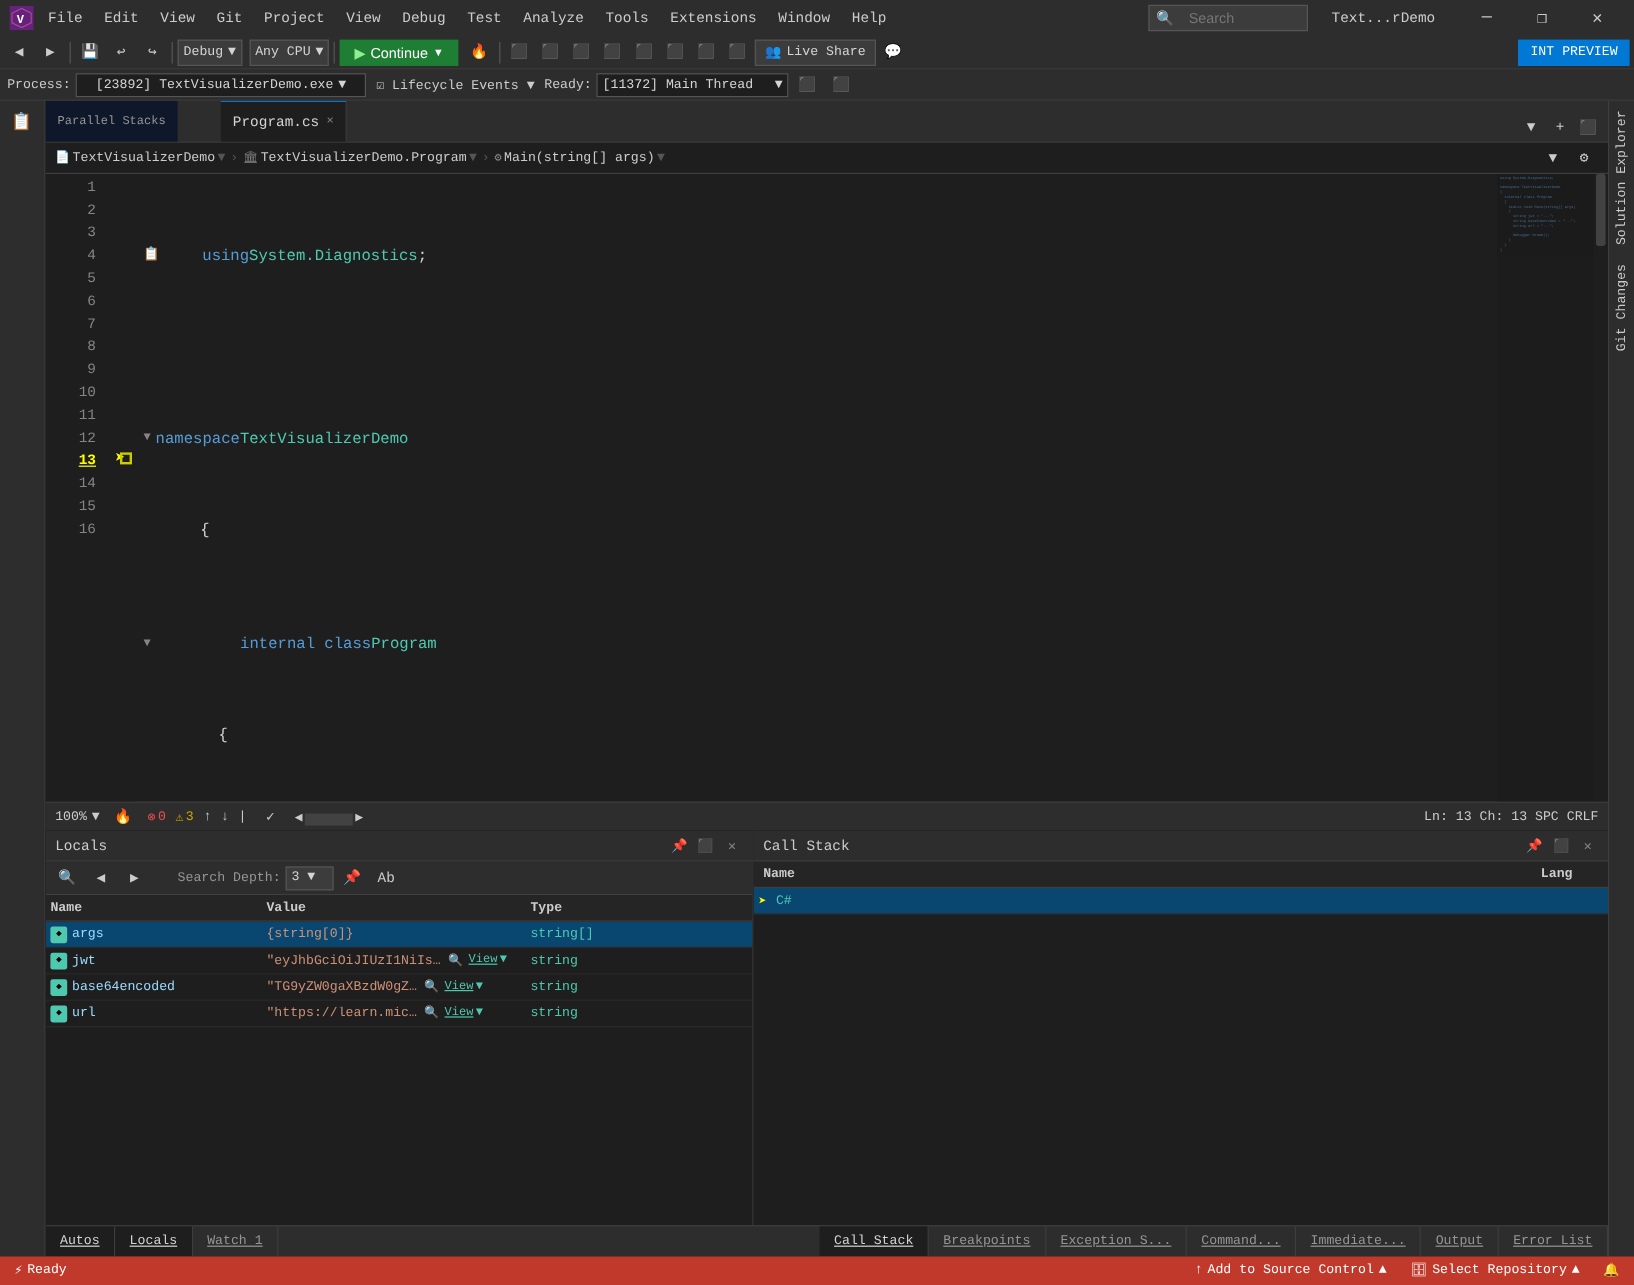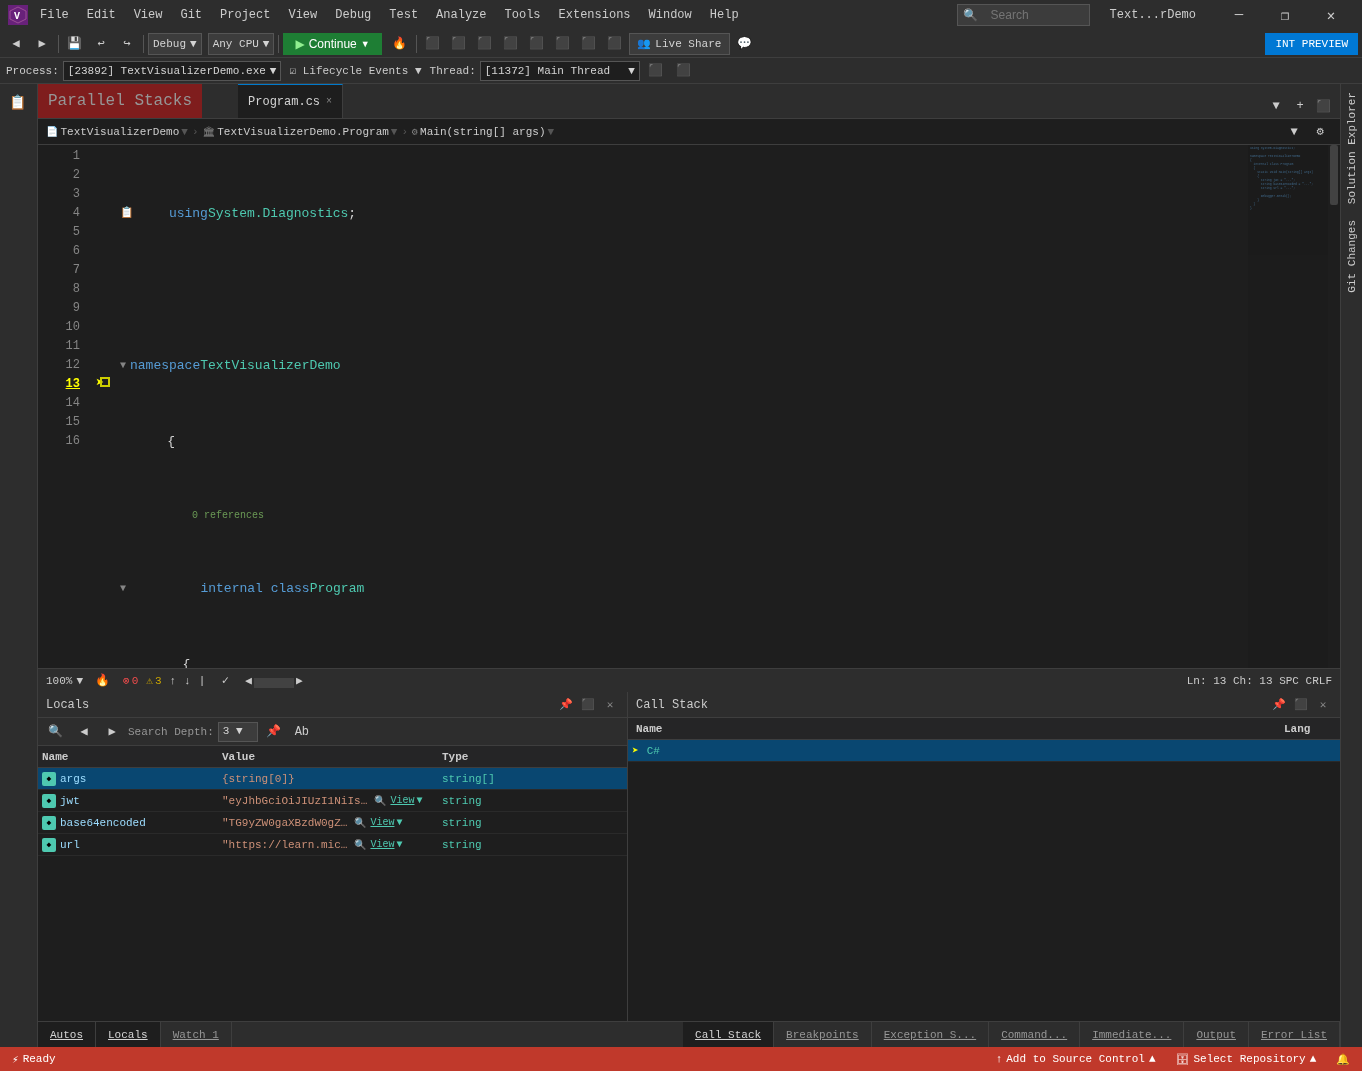--- a/index.html
+++ b/index.html
@@ -160,21 +160,21 @@
       padding: 0 6px;
       gap: 4px;
       border-bottom: 1px solid #3e3e3e;
       font-size: 11px;
       color: #cccccc;
     }
     .process-dropdown {
       background: #1e1e1e;
       border: 1px solid #555;
       color: #d4d4d4;
-      padding: 1px 4px;
+      padding: 1px 16px;
       font-size: 11px;
       height: 20px;
       display: flex;
       align-items: center;
       gap: 4px;
       min-width: 180px;
     }
     .thread-dropdown {
       background: #1e1e1e;
       border: 1px solid #555;
@@ -408,21 +408,21 @@
     }
     .search-input {
       background: #3c3c3c;
       border: 1px solid #555;
       color: #d4d4d4;
       padding: 2px 6px;
       font-size: 11px;
       height: 20px;
       flex: 1;
     }
-    .depth-label { font-size: 11px; color: #969696; }
+    .depth-label { font-size: 11px; color: #969696; margin-left: 20px; }
     .depth-value {
       background: #3c3c3c;
       border: 1px solid #555;
       color: #d4d4d4;
       padding: 2px 4px;
       font-size: 11px;
       height: 20px;
       width: 40px;
     }
 
@@ -617,24 +617,24 @@
       overflow: hidden;
       color: #555;
     }
 
     .parallel-stacks-tab {
       height: 34px;
       padding: 0 10px;
       display: flex;
       align-items: center;
       gap: 6px;
-      font-size: 16px;
+      font-size: 10px;
       cursor: pointer;
       color: #969696;
-      background: #7f1d1d;
+      background: #0f172a;
       text-align: right;
     }
   </style>
 </head>
 <body>
 
 <div class="title-bar">
   <div class="title-bar-logo">
     <svg width="18" height="18" viewBox="0 0 18 18">
       <polygon points="1,5 9,1 17,5 17,13 9,17 1,13" fill="#68217a" stroke="#9b4f96" stroke-width="1"></polygon>
@@ -712,21 +712,21 @@
 
 <div class="process-bar">
   <span>Process:</span>
   <div class="process-dropdown">
     <span>[23892] TextVisualizerDemo.exe</span>
     <span style="margin-left:auto;">▼</span>
   </div>
   <span style="cursor:pointer;padding:0 4px;">
     ☑ <span>Lifecycle Events</span> ▼
   </span>
-  <span>Thread:</span>
+  <span>Ready:</span>
   <div class="thread-dropdown">
     <span>[11372] Main Thread</span>
     <span style="margin-left:auto;">▼</span>
   </div>
   <div class="toolbar-btn">⬛</div>
   <div class="toolbar-btn">⬛</div>
 </div>
 
 <div style="display:flex; flex-direction:column; height: calc(1071px - 30px - 28px - 26px);">
   <div style="display:flex; flex:1; overflow:hidden;">
@@ -822,21 +822,20 @@
             <div class="code-line">
               <span style="color:#858585;margin-right:4px;font-size:10px;">▼</span>
               <span class="kw">namespace</span> <span class="ns">TextVisualizerDemo</span>
             </div>
             
             <div class="code-line">
               <span style="margin-left:16px;"></span>
               <span class="punct">    {</span>
             </div>
             
-            <div style="height:14px;font-size:10px;color:#6a9955;padding-left:80px;display:flex;align-items:center;">0 references</div>
             
             <div class="code-line">
               <span style="color:#858585;margin-right:4px;font-size:10px;">▼</span>
               <span style="margin-left:8px;"></span>
               <span class="kw">        internal class</span> <span class="type">Program</span>
             </div>
             
             <div class="code-line">
               <span class="punct">        {</span>
             </div>

